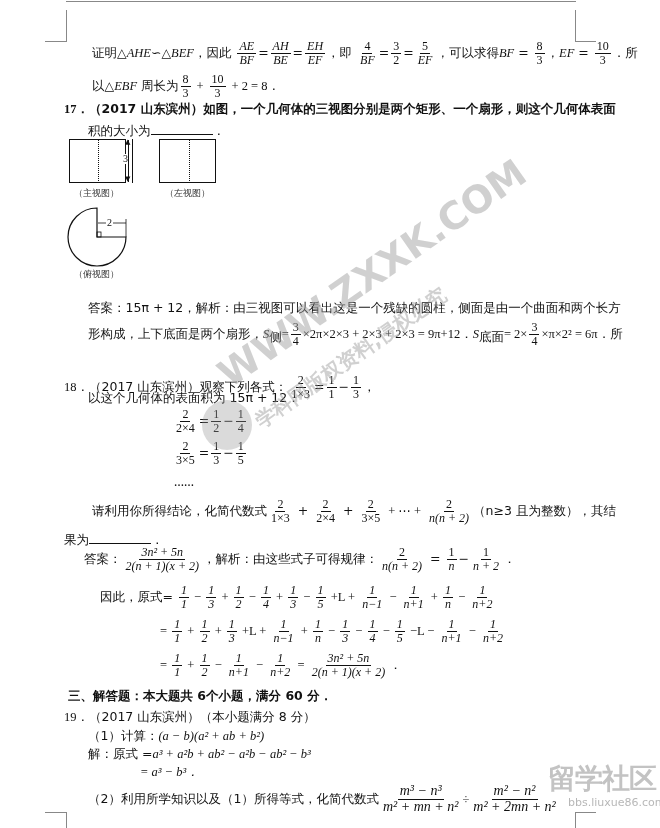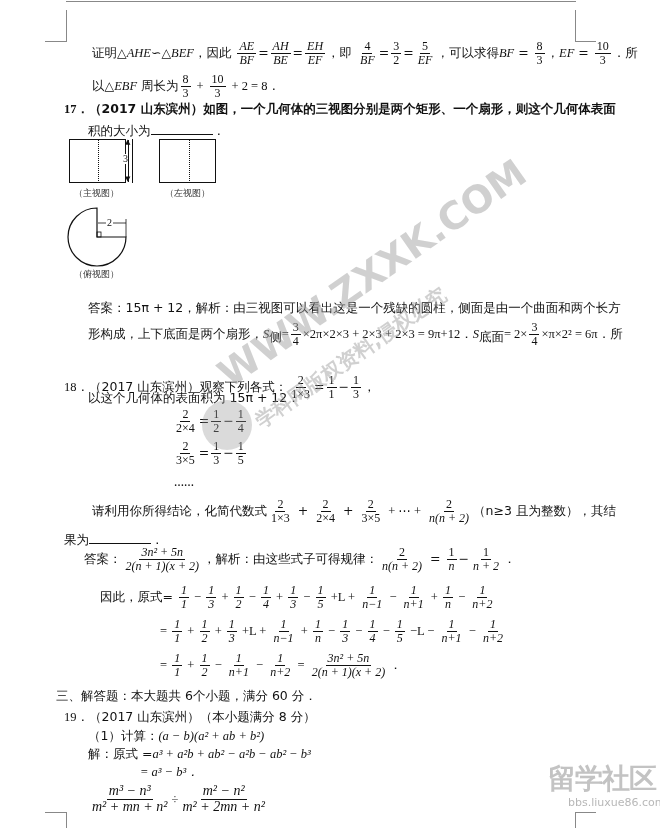--- a/index.html
+++ b/index.html
@@ -265,34 +265,34 @@
         <span class="den mi">n+1</span>
       </span><span class="mr"> − </span><span class="frac">
         <span class="num mi">1</span>
         <span class="den mi">n+2</span>
       </span><span class="mr"> = </span><span class="frac">
         <span class="num mi">3n² + 5n</span>
         <span class="den mi">2(n + 1)(x + 2)</span>
       </span></span><span class="cn">．</span>
 </div>
 
-<div class="line cn" style="left:56px;top:690px;">三、解答题：本大题共 6个小题，满分 60 分．</div>
+<div class="line cn" style="left:68px;top:690px;font-weight:bold;">三、解答题：本大题共 6个小题，满分 60 分．</div>
 
 <div class="line" style="left:64px;top:711px;">
   <span class="mr">19．</span><span class="cn">（2017 山东滨州）（本小题满分 8 分）</span>
 </div>
 <div class="line" style="left:88px;top:730px;">
   <span class="cn">（1）计算：</span><span class="mi">(a − b)(a² + ab + b²)</span>
 </div>
 <div class="line" style="left:88px;top:748px;">
   <span class="cn">解：原式 =</span><span class="mi">a³ + a²b + ab² − a²b − ab² − b³</span>
 </div>
 <div class="line mi" style="left:140px;top:766px;text-align:right;">= a³ − b³．</div>
 <div class="line" style="left:88px;top:784px;">
-  <span class="frac sm">
+  <span class="cn">（2）利用所学知识以及（1）所得等式，化简代数式</span><span class="frac sm">
       <span class="num mi">m³ − n³</span>
       <span class="den mi">m² + mn + n²</span>
     </span><span class="mr">÷</span><span class="frac sm">
       <span class="num mi">m² − n²</span>
       <span class="den mi">m² + 2mn + n²</span>
     </span>
 </div>
 
 <div class="wm" style="left:210px;top:360px;font-size:38px;transform:rotate(-35deg);transform-origin:left top;color:rgba(150,150,150,0.45);">WWW.ZXXK.COM</div>
 <div class="wm" style="left:250px;top:412px;font-size:20px;transform:rotate(-35deg);transform-origin:left top;color:rgba(150,150,150,0.45);">学科网版权资料,侵权必究</div>

